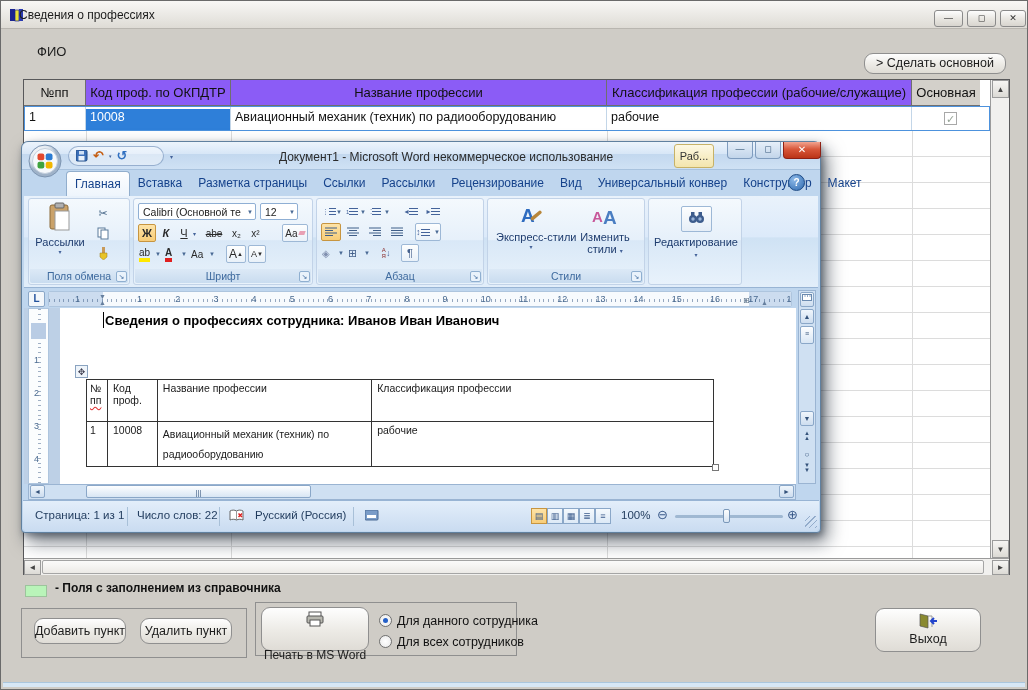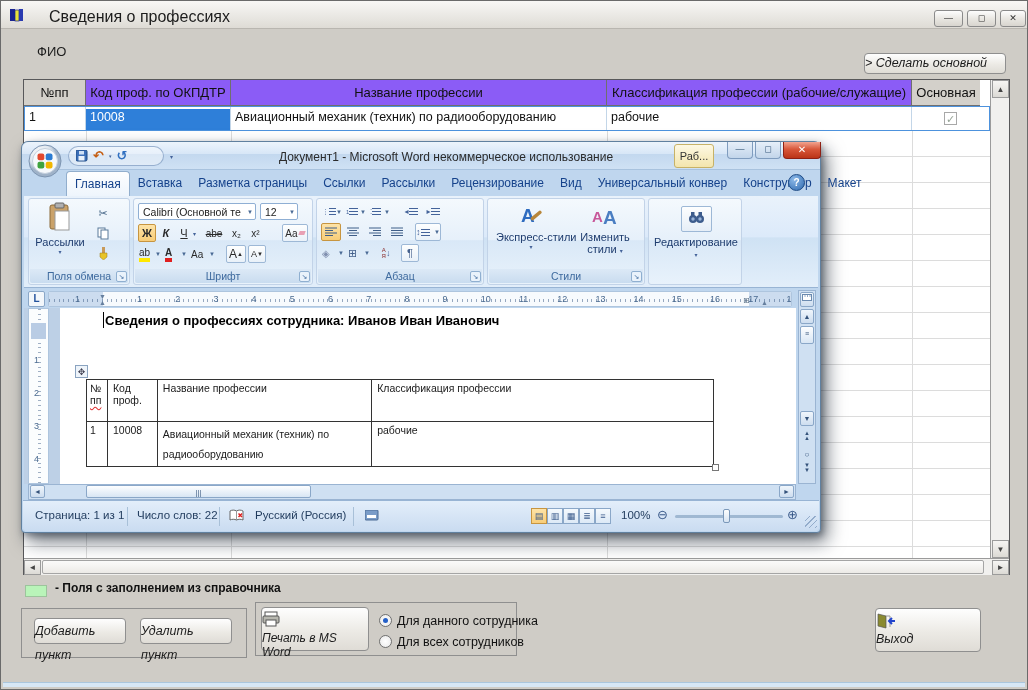--- a/index.html
+++ b/index.html
@@ -2,25 +2,25 @@
 <html><head>
 <meta charset="utf-8">
 <style>
   html,body{margin:0;padding:0;background:#9a9a9a;}
   *{box-sizing:border-box;font-family:"Liberation Sans","DejaVu Sans",sans-serif;}
   .a{position:absolute;}
   #screen{position:relative;width:1028px;height:690px;overflow:hidden;background:#cfccc6;border:1px solid #6a6a6a;}
 
   
   .titlebar{left:0;top:0;right:0;height:28px;background:linear-gradient(#f8f7f5,#e6e4df 70%,#dedbd5);border-bottom:1px solid #b9b6b0;}
-  .titlebar .ttl{left:48px;top:7px;font-size:16px;color:#1c1c1c;}
+  .titlebar .ttl{left:18px;top:7px;font-size:12px;color:#1c1c1c;}
   .winbtn{width:29px;height:17px;border:1px solid #8a8a8a;border-radius:3px;background:linear-gradient(#fdfdfd,#e9e7e2 50%,#d8d5cf);font-size:9px;line-height:15px;text-align:center;color:#333;}
   .clientlbl{font-size:13px;color:#1c1c1c;}
   .yellowfield{background:#ffffa6;border:1px solid #8a8a8a;font-size:12.5px;color:#18188e;line-height:18px;padding:1px 4px;}
-  .btn{background:linear-gradient(#fefefe,#eceae5 55%,#dfdcd6);border:1px solid #8f8f8f;border-radius:4px;font-size:12.5px;color:#1c1c1c;font-style:italic;}
+  .btn{background:linear-gradient(#fefefe,#eceae5 55%,#dfdcd6);border:1px solid #8f8f8f;border-radius:9px;font-size:12.5px;color:#1c1c1c;text-align:center;}
   .tblwrap{left:22px;top:78px;width:987px;height:496px;border:1px solid #58585a;background:#fff;}
   .th{height:26px;font-size:13px;color:#111;text-align:center;line-height:25px;border-right:1px solid #6f6f6f;border-bottom:1px solid #6f6f6f;overflow:hidden;white-space:nowrap;}
   .th.green{background:#8b5cf6;} .th.gray{background:#d3d0ca;}
   .row1{top:26px;height:25px;border:1px solid #4d92dd;display:flex;}
   .row1 .cell{font-size:12.5px;color:#111;padding:3px 4px;border-right:1px solid #c3d6e8;overflow:hidden;white-space:nowrap;}
   .emptygrid{background:repeating-linear-gradient(to bottom,transparent 0 25px,#dcdcdc 25px 26px);}
   .vline{width:1px;background:#dcdcdc;}
   .sbbtn{background:linear-gradient(#f6f5f3,#dcdad5);border:1px solid #9b9b9b;text-align:center;color:#444;}
   .sbtrack{background:#f1f0ee;}
   .sbthumb{background:linear-gradient(#fcfcfb,#eceae6);border:1px solid #a5a5a5;border-radius:2px;}
@@ -151,21 +151,21 @@
   <div class="a btn" style="left:33px;top:617px;width:92px;height:26px;line-height:24px">Добавить пункт</div>
   <div class="a btn" style="left:139px;top:617px;width:92px;height:26px;line-height:24px">Удалить пункт</div>
 
   <div class="a grpframe" style="left:254px;top:601px;width:262px;height:54px"></div>
   <div class="a btn" style="left:260px;top:606px;width:108px;height:44px;padding-top:3px">
     <svg width="18" height="16">
       <rect x="3" y="1" width="12" height="5" fill="#fff" stroke="#555"></rect>
       <rect x="1" y="5" width="16" height="7" rx="1" fill="#b8b8b0" stroke="#555"></rect>
       <rect x="4" y="9" width="10" height="6" fill="#fff" stroke="#555"></rect>
     </svg>
-    <div style="font-size:12px;margin-top:1px">Печать в MS Word</div>
+    <div style="font-size:12px;margin-top:18px">Печать в MS Word</div>
   </div>
   <div class="a radio" style="left:378px;top:613px">
       <div class="radiodot"></div>
     </div>
   <span class="a radiolbl" style="left:396px;top:613px">Для данного сотрудника</span>
   <div class="a radio" style="left:378px;top:634px"></div>
   <span class="a radiolbl" style="left:396px;top:634px">Для всех сотрудников</span>
 
   <div class="a btn" style="left:874px;top:607px;width:106px;height:44px;padding-top:4px">
     <svg width="20" height="16">

